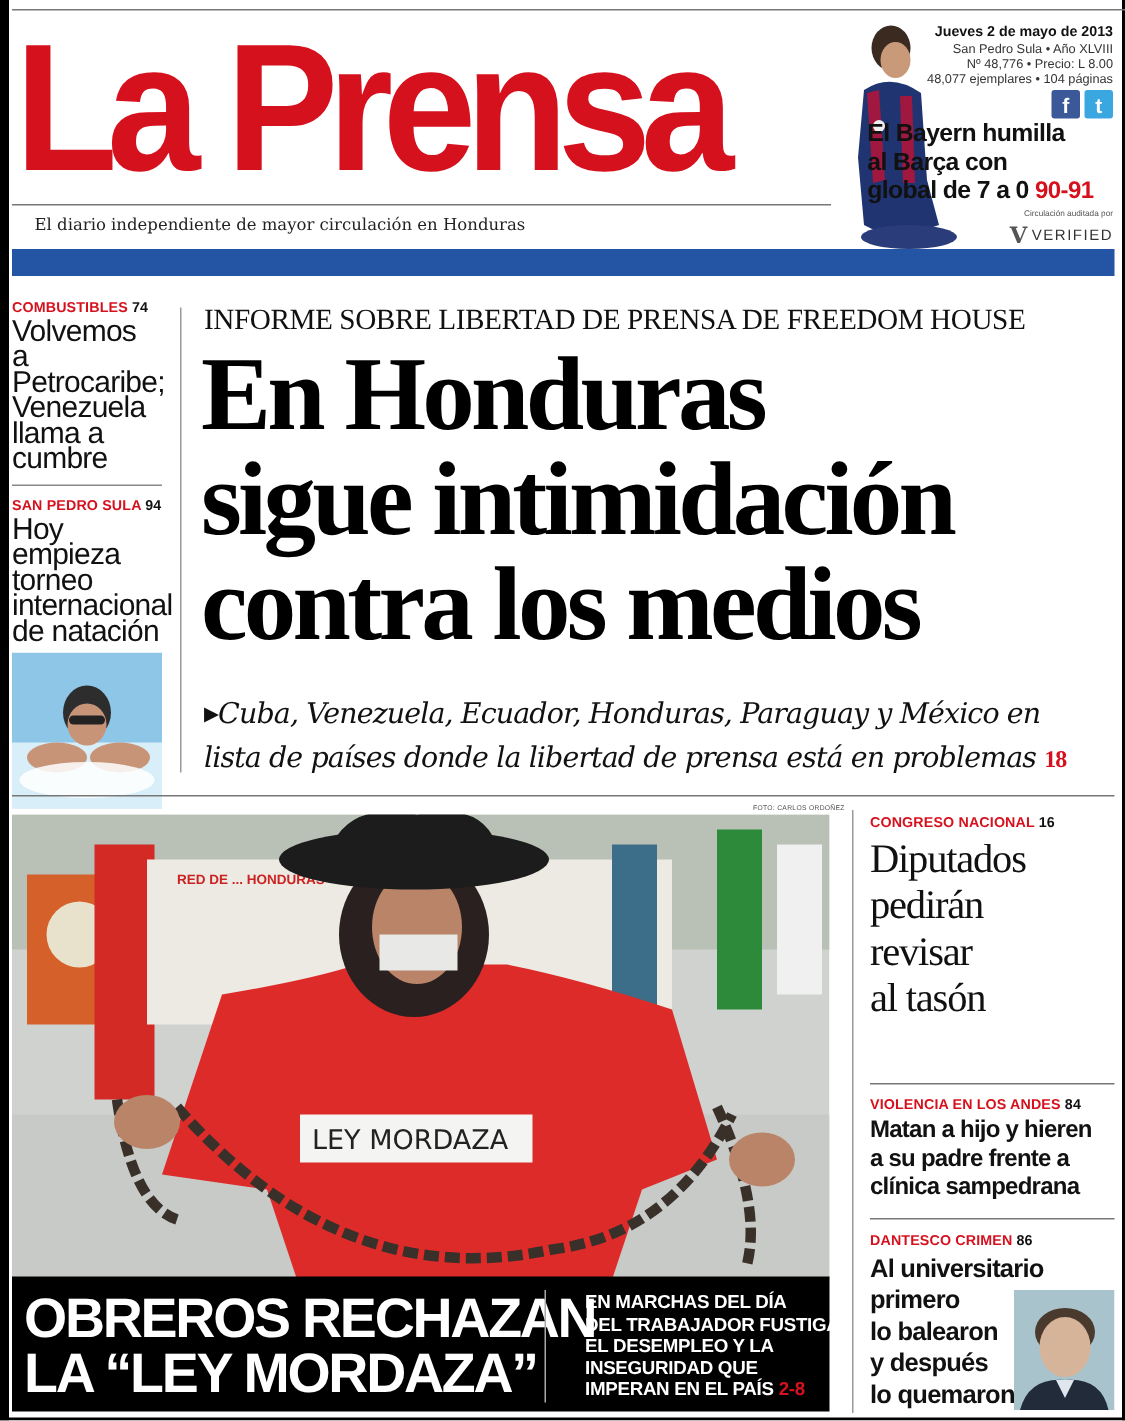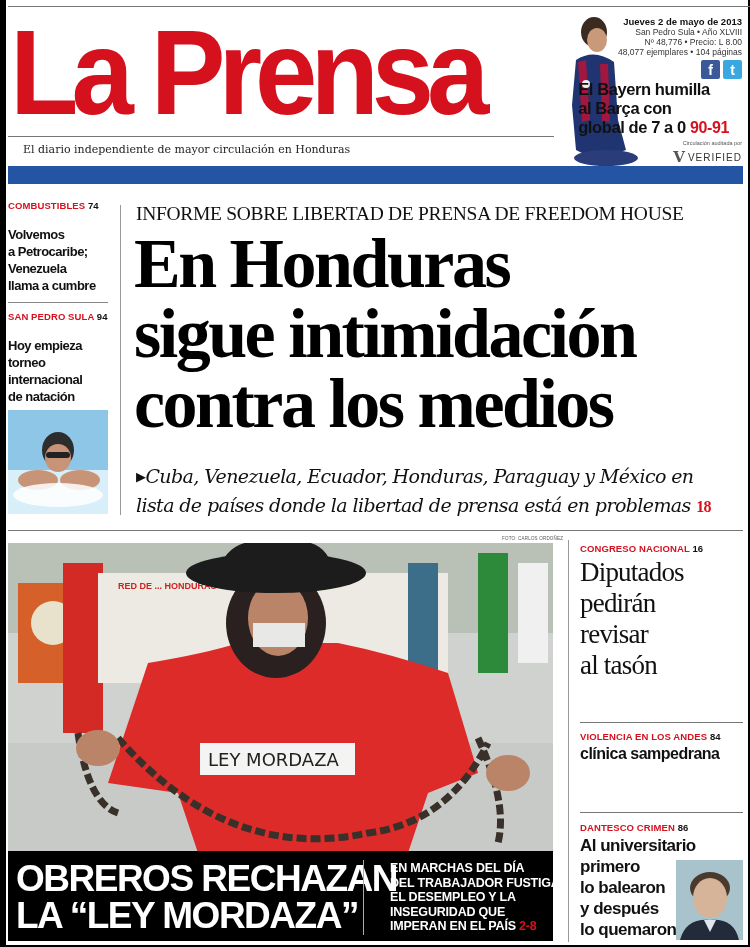--- a/index.html
+++ b/index.html
@@ -24,21 +24,21 @@
   .teaser { position: absolute; right: 21px; top: 80px; text-align: left; font-weight: bold; font-size: 16.5px; line-height: 19px; color: #111; letter-spacing: -0.4px; }
   .teaser .pg { color: #d6111e; font-size: 16px; }
   .audited { position: absolute; right: 8px; top: 140px; text-align: right; font-size: 5.5px; color: #555; }
   .verified { position: absolute; right: 8px; top: 148px; font-size: 10px; letter-spacing: 1px; color: #333; display: flex; align-items: center; gap: 2px; }
   .verified .v { font-weight: 900; font-size: 15px; color: #555; font-family: "DejaVu Serif", serif; }
 
   
   .rail { position: absolute; left: 8px; top: 200px; width: 100px; }
   .kicker { font-weight: 900; font-size: 9.5px; color: #d6111e; letter-spacing: 0.1px; }
   .kicker b { color: #111; font-weight: 900; }
-  .rail-head { font-weight: bold; font-size: 13px; line-height: 17px; letter-spacing: -0.5px; margin-top: 15px; }
+  .rail-head { font-weight: normal; font-size: 20px; line-height: 17px; letter-spacing: -0.5px; margin-top: 2px; }
   .rail-sep { width: 100px; height: 1px; background: #888; margin: 8px 0 8px; }
   .swimmer { width: 100px; height: 104px; margin-top: 5px; }
   .vrule1 { position: absolute; left: 120px; top: 205px; width: 1px; height: 310px; background: #999; }
 
   
   .over { position: absolute; left: 136px; top: 203px; font-family: "Liberation Serif", serif; font-weight: normal; font-size: 19.5px; letter-spacing: -0.3px; color: #111; white-space: nowrap; }
   .headline { position: absolute; left: 134px; top: 229px; font-family: "Liberation Serif", serif; font-weight: bold; font-size: 70px; line-height: 70px; letter-spacing: -2.5px; color: #000; white-space: nowrap; }
   .deck { position: absolute; left: 136px; top: 462px; font-family: "DejaVu Serif", serif; font-style: italic; font-size: 19px; line-height: 28px; color: #111; letter-spacing: -0.6px; white-space: nowrap; }
   .deck .arrow { font-style: normal; font-size: 13px; vertical-align: 2px; }
   .deck .pg { font-style: normal; font-weight: bold; color: #d6111e; font-family: Liberation Serif, serif; font-size: 16px; }
@@ -200,20 +200,22 @@
     <div>Diputados</div>
     <div>pedirán</div>
     <div>revisar</div>
     <div>al tasón</div>
   </div>
 </div>
 <div class="r-sep" style="top:722px"></div>
 <div class="rcol r2">
   <div class="kicker"><span>VIOLENCIA EN LOS ANDES</span> <b>84</b></div>
   <div class="r-head">
+    <div>Matan a hijo y hieren</div>
+    <div>a su padre frente a</div>
     <div>clínica sampedrana</div>
   </div>
 </div>
 <div class="r-sep" style="top:812px"></div>
 <div class="rcol r3">
   <div class="kicker"><span>DANTESCO CRIMEN</span> <b>86</b></div>
   <div class="r3-head">
     <div>Al universitario</div>
     <div>primero</div>
     <div>lo balearon</div>

